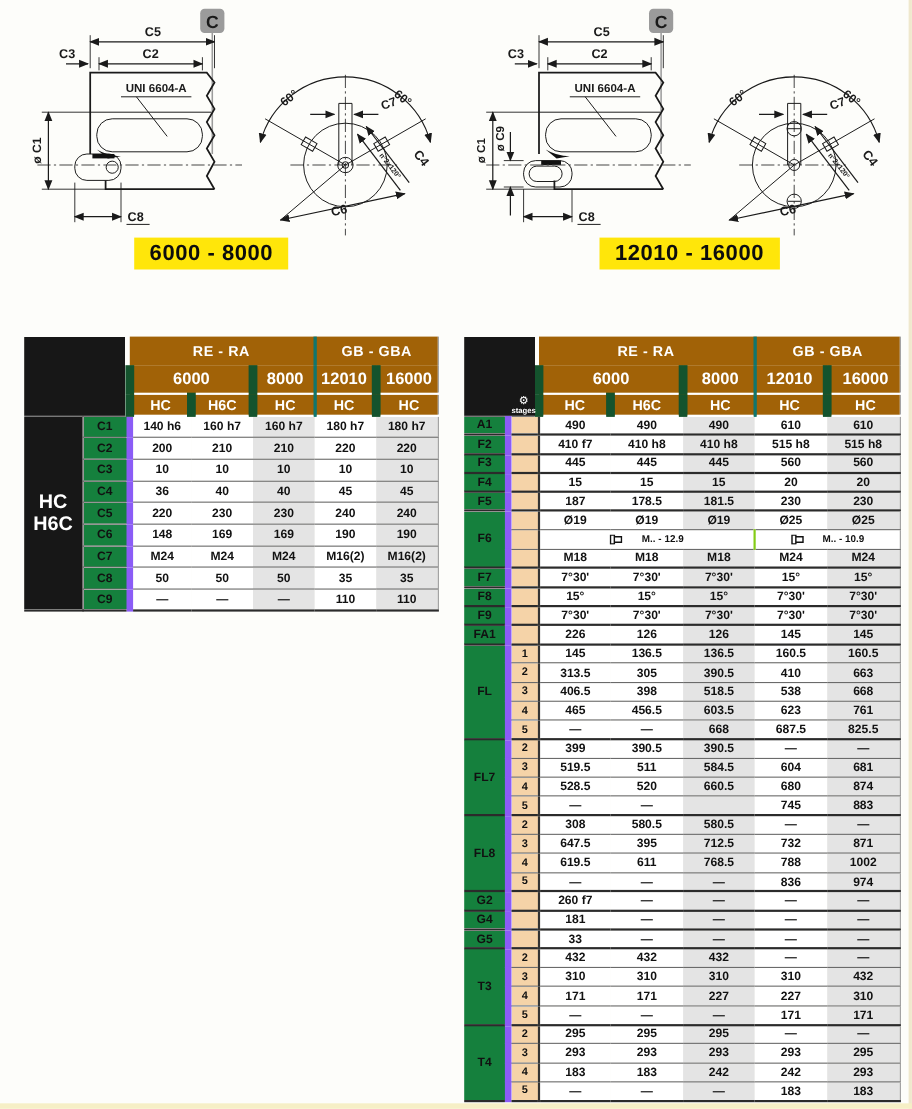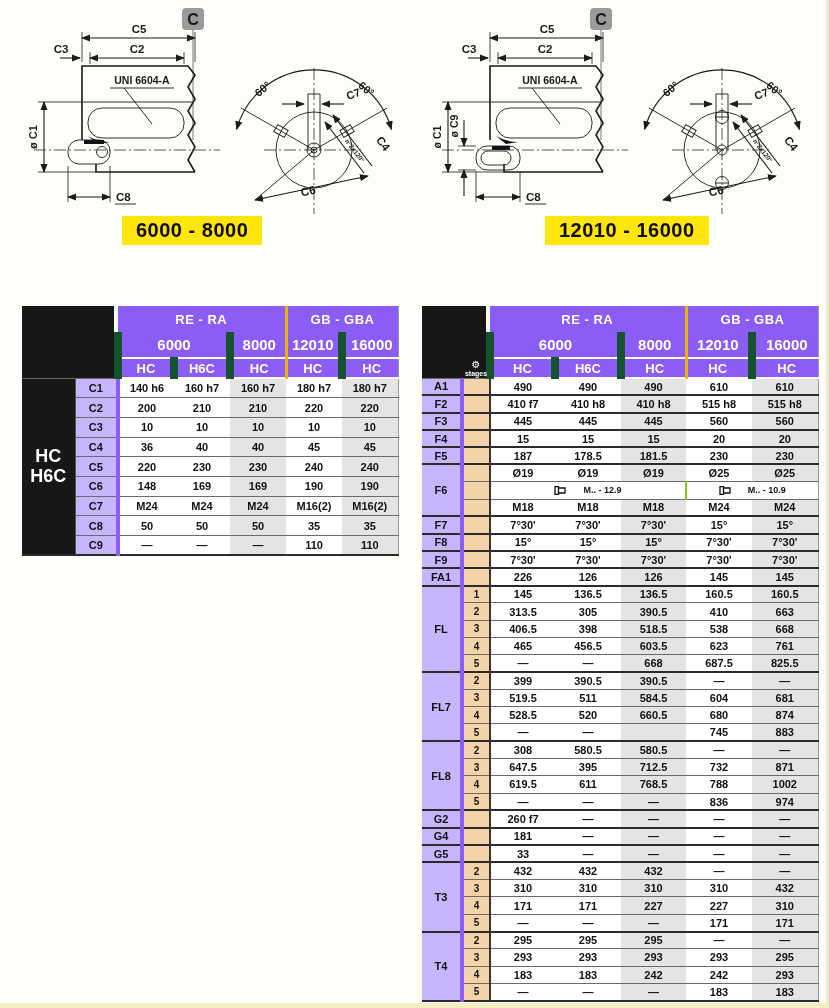--- a/index.html
+++ b/index.html
@@ -21,37 +21,37 @@
 
   .caption{position:absolute;background:#ffe60a;color:#0d0d0d;font-weight:bold;font-size:20px;
            padding:3px 14px;letter-spacing:.5px;white-space:nowrap}
   #caption-left{left:122px;top:216px}
   #caption-right{left:545px;top:216px}
 
   table{border-collapse:collapse;position:absolute;table-layout:fixed;border-bottom:2px solid #2b2b2b;border-right:1px solid #999}
   #left-table{left:22px;top:306px;width:376px}
   #right-table{left:422px;top:306px;width:396px}
 
-  thead th{background:#8b5cf6;color:#fff;font-weight:bold;text-align:center;padding:0}
+  thead th{background:#a16207;color:#fff;font-weight:bold;text-align:center;padding:0}
   th.h-group{font-size:13px;height:26px;letter-spacing:.5px}
   th.h-model{font-size:15px;height:26px}
   th.h-var{font-size:13px;height:20px;border-top:2px solid #fff;border-bottom:2px solid #fff}
   th.wl{border-left:8px solid #14532d}
-  th.wl3{border-left:3px solid #eab308}
+  th.wl3{border-left:3px solid #0f766e}
   th.stub{position:relative;background:#171717}
   .stages-head{position:absolute;left:40px;bottom:1px;width:28px;display:flex;flex-direction:column;
                align-items:center;color:#fff;line-height:1}
   .stages-head .gear{font-size:10px}
   .stages-head .stages-word{font-size:7px;font-weight:bold}
 
   tbody td{border-top:1px solid #6a6a6a;font-weight:bold;font-size:11px;color:#111;
            text-align:center;padding:0;white-space:nowrap;overflow:hidden;background:#fff}
   tbody tr.gs td{border-top:2px solid #2b2b2b}
   td.alt{background:#e4e4e4}
-  td.row-label{background:#c4b5fd;border-right:4px solid #8b5cf6;font-size:11px}
+  td.row-label{background:#15803d;border-right:6px solid #8b5cf6;font-size:11px}
   td.stage{background:#f5d3a8;border-right:2px solid #333;font-size:10px}
   td.side-label{background:#171717;color:#fff;font-size:18px;line-height:1.15;border-right:1px solid #555;vertical-align:middle}
   #left-table tbody tr{height:19.7px}
   #right-table tbody tr{height:17.3px}
   td.merged{background:#fff}
   td.merged .merged-inner{display:flex;align-items:center;justify-content:center;gap:17px;font-size:9px}
   td.merged.m2{border-left:2px solid #84cc16}
 </style>
 </head>
 <body>

